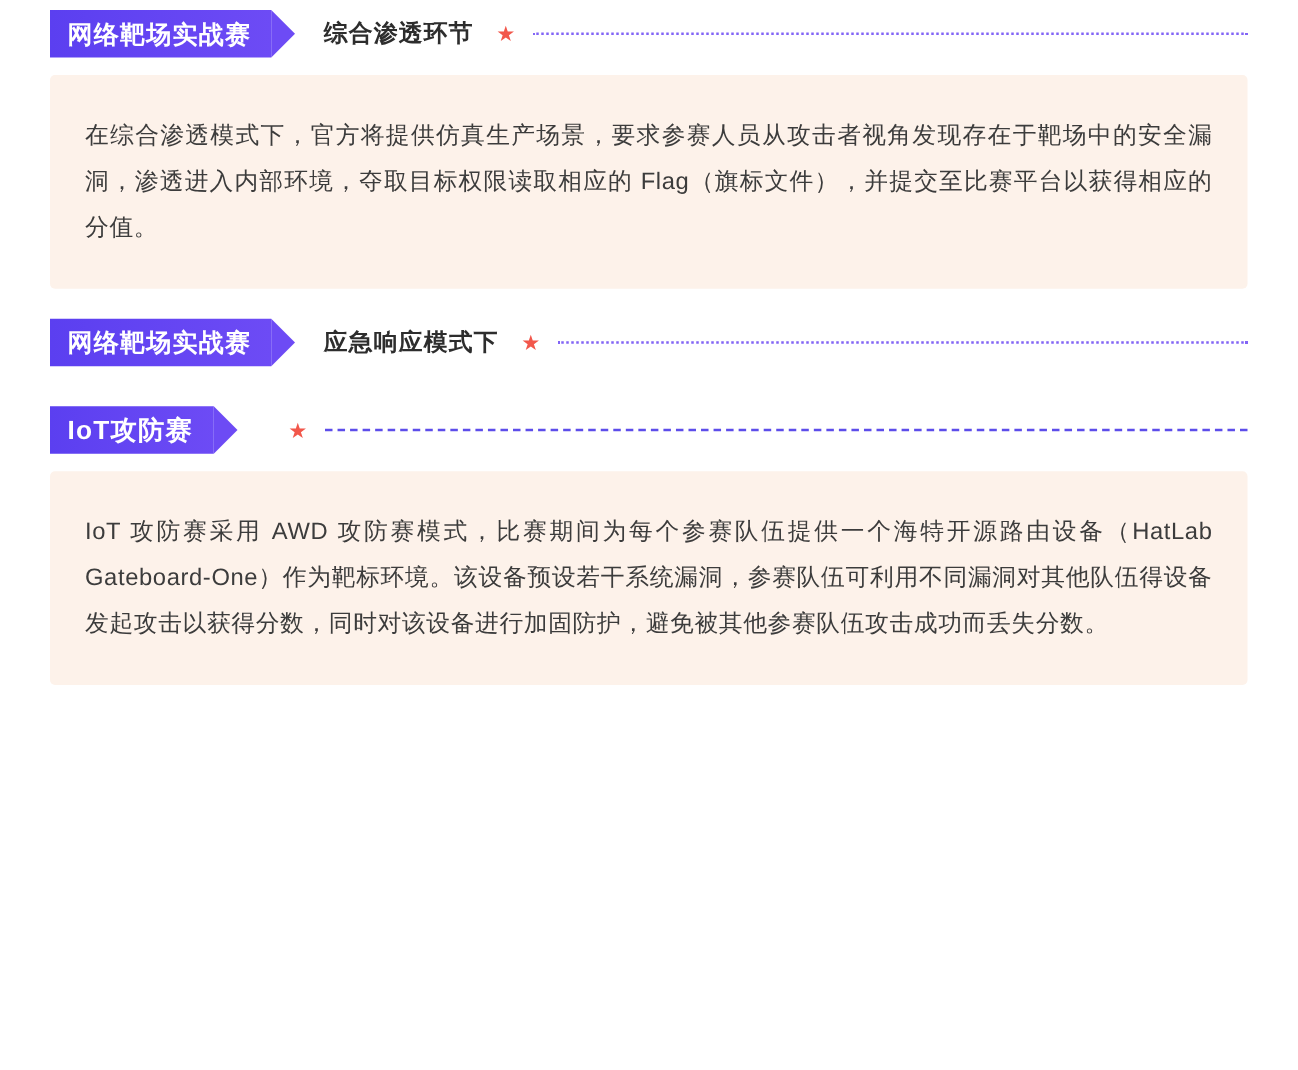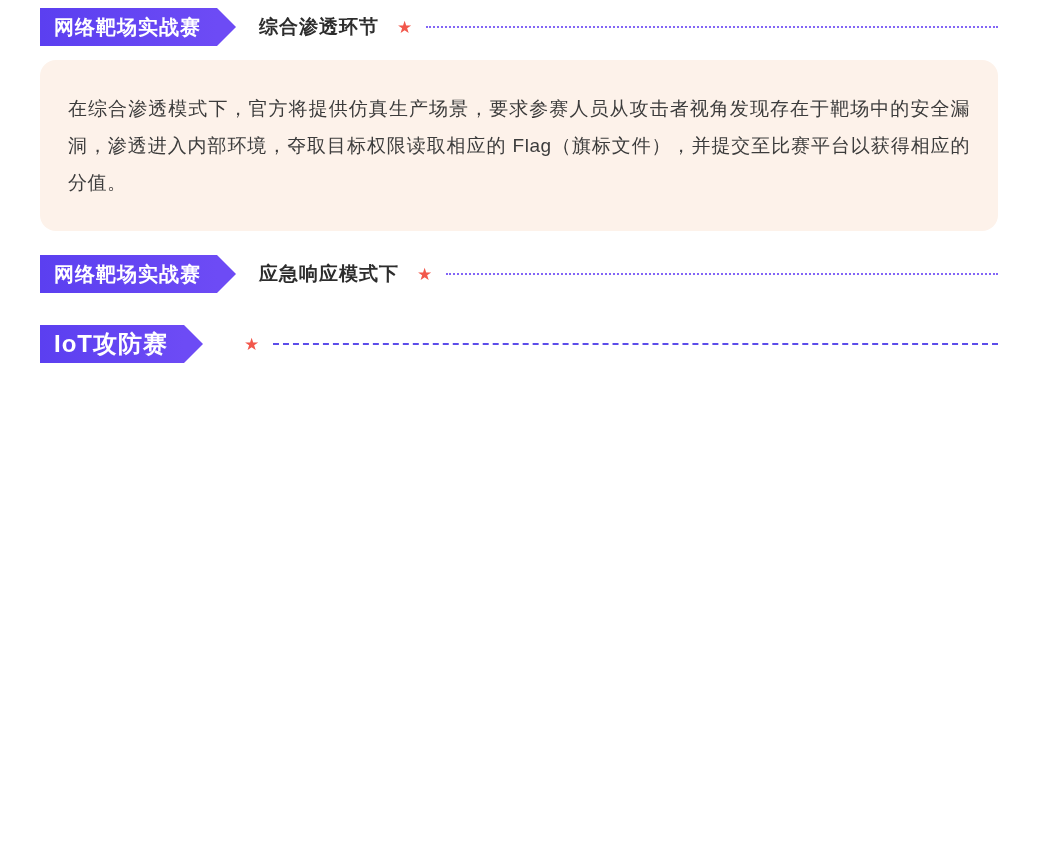--- a/index.html
+++ b/index.html
@@ -78,35 +78,35 @@
   }
   .dashline {
     flex: 1;
     margin-left: 14px;
     height: 0;
     border-top: 2px dashed #4b3ae8;
     opacity: 0.9;
   }
   .body-card {
     background: #fdf2ea;
-    border-radius: 16px;
+    border-radius: 4px;
     padding: 30px 28px 30px 28px;
     box-sizing: border-box;
   }
   .body-card p {
     margin: 0;
     font-size: 19px;
     line-height: 1.95;
     color: #3c3c3c;
     text-align: justify;
     letter-spacing: 0.5px;
     text-indent: 0;
   }
   .iot-tag-row .tag {
-    font-size: 24px;
+    font-size: 21px;
   }
   .iot-star {
     margin-left: 60px;
     color: #f2574b;
     font-size: 17px;
     line-height: 1;
   }
   .spacer-sm { height: 4px; }
 </style>
 </head>
@@ -138,15 +138,18 @@
   </div>
 
   <div class="spacer-sm"></div>
 
   <div class="section">
     <div class="section-header iot-tag-row">
       <span class="tag">IoT攻防赛</span>
       <span class="iot-star">★</span>
       <span class="dashline"></span>
     </div>
+    <div class="body-card">
+      <p>IoT 攻防赛采用 AWD 攻防赛模式，比赛期间为每个参赛队伍提供一个海特开源路由设备（HatLab Gateboard-One）作为靶标环境。该设备预设若干系统漏洞，参赛队伍可利用不同漏洞对其他队伍得设备发起攻击以获得分数，同时对该设备进行加固防护，避免被其他参赛队伍攻击成功而丢失分数。</p>
+    </div>
   </div>
 
 </div>
 
 </body></html>

